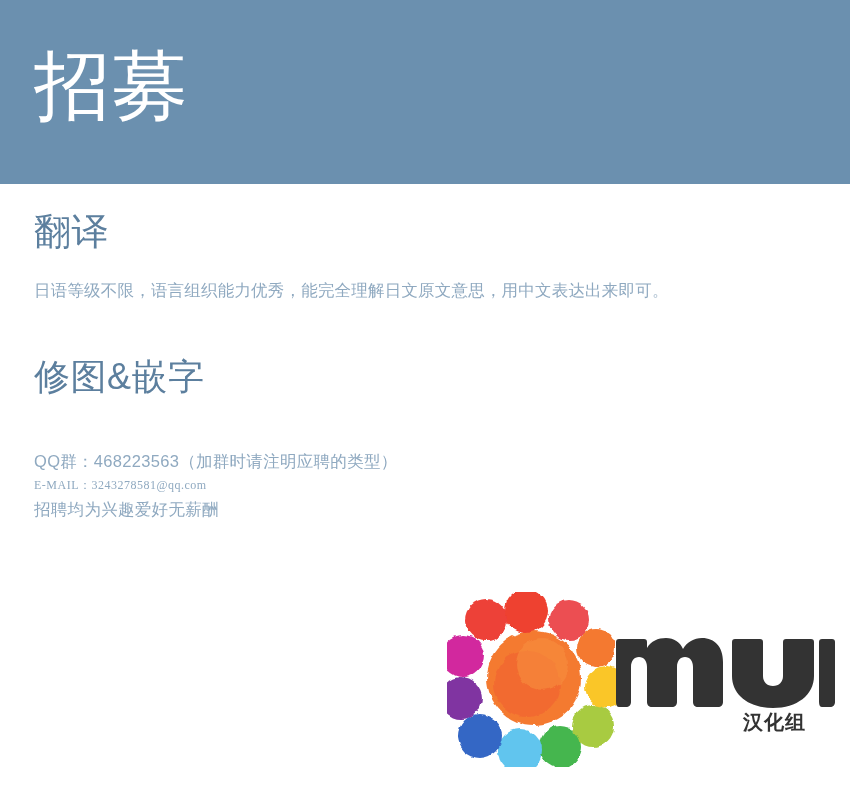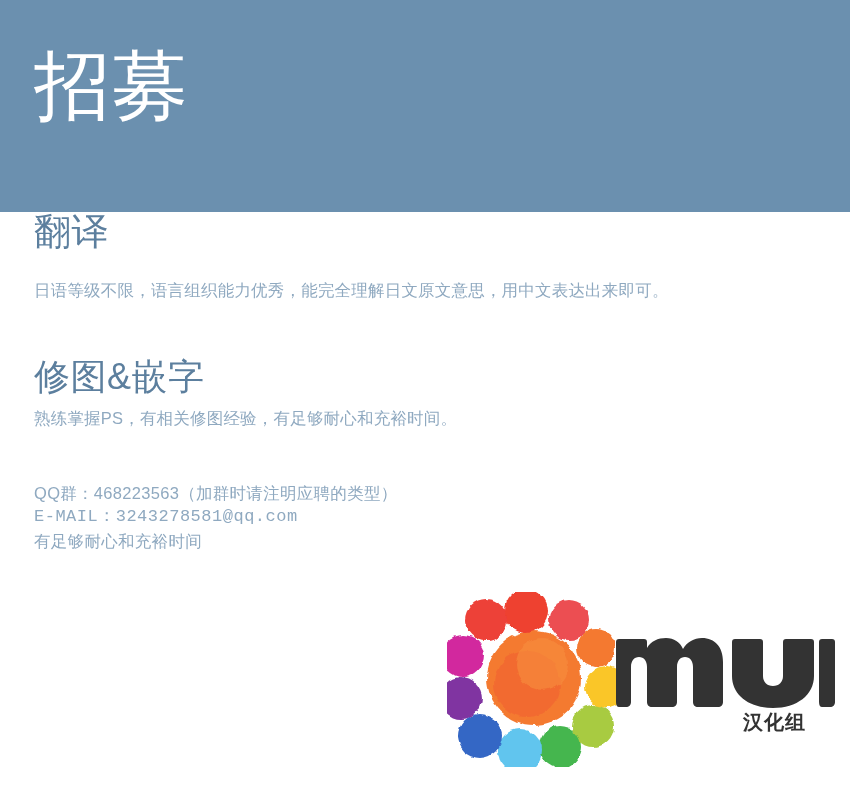--- a/index.html
+++ b/index.html
@@ -14,21 +14,21 @@
     overflow: hidden;
     font-family: "Liberation Sans", "DejaVu Sans", sans-serif;
   }
 
   
   .banner {
     position: absolute;
     left: 0;
     top: 0;
     width: 850px;
-    height: 212px;
+    height: 184px;
     background: #6b90af;
   }
   .banner-title {
     position: absolute;
     left: 34px;
     top: 38px;
     font-size: 76px;
     line-height: 96px;
     color: #ffffff;
     letter-spacing: 2px;
@@ -77,22 +77,22 @@
     margin-top: 6px;
   }
   .contact-line {
     font-size: 16.5px;
     line-height: 24px;
     color: #8fa9c0;
     letter-spacing: 0.3px;
     white-space: nowrap;
   }
   .contact-line.mono {
-    font-family: Liberation Mono, monospace;
-    font-size: 17px;
+    font-family: Liberation Serif, serif;
+    font-size: 12px;
     letter-spacing: 0.5px;
   }
 
   
   .logo {
     position: absolute;
     left: 447px;
     top: 592px;
     width: 390px;
     height: 175px;
@@ -136,28 +136,27 @@
 
 <div class="content">
 
   <div class="section sec-translate">
     <h2 class="sec-heading" style="color: rgb(92, 127, 158);">翻译</h2>
     <p class="sec-body" style="color: rgb(143, 169, 192);">日语等级不限，语言组织能力优秀，能完全理解日文原文意思，用中文表达出来即可。</p>
   </div>
 
   <div class="section sec-edit">
     <h2 class="sec-heading small" style="color: rgb(92, 127, 158);">修图&amp;嵌字</h2>
-    <p class="sec-body" style="color: rgb(143, 169, 192);">熟练掌握PS，有相关修图经验，有足够耐心和充裕时间。</p>
   </div>
 
   <div class="section sec-contact">
     <div class="contact-lines">
       <div class="contact-line" style="color: rgb(143, 169, 192);">QQ群：468223563（加群时请注明应聘的类型）</div>
       <div class="contact-line mono" style="color: rgb(143, 169, 192);">E-MAIL：3243278581@qq.com</div>
-      <div class="contact-line" style="color: rgb(143, 169, 192);">有足够耐心和充裕时间</div>
+      <div class="contact-line" style="color: rgb(143, 169, 192);">招聘均为兴趣爱好无薪酬</div>
     </div>
   </div>
 
 </div>
 
 <div class="logo">
 
   <div class="logo-wheel">
     <svg width="180" height="175" viewBox="0 0 180 175" xmlns="http://www.w3.org/2000/svg">
       <defs>

